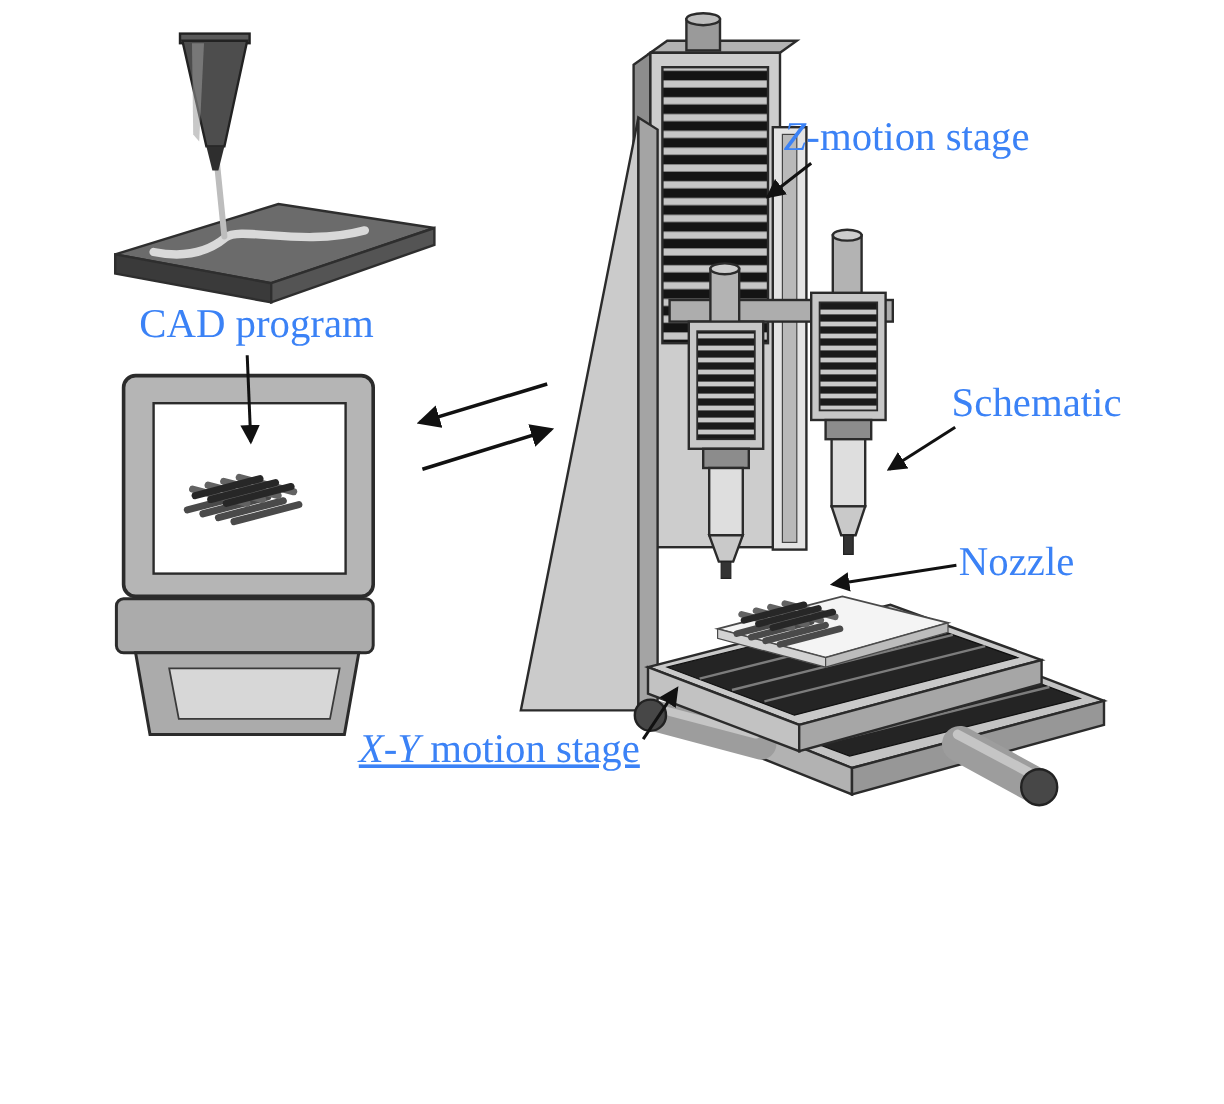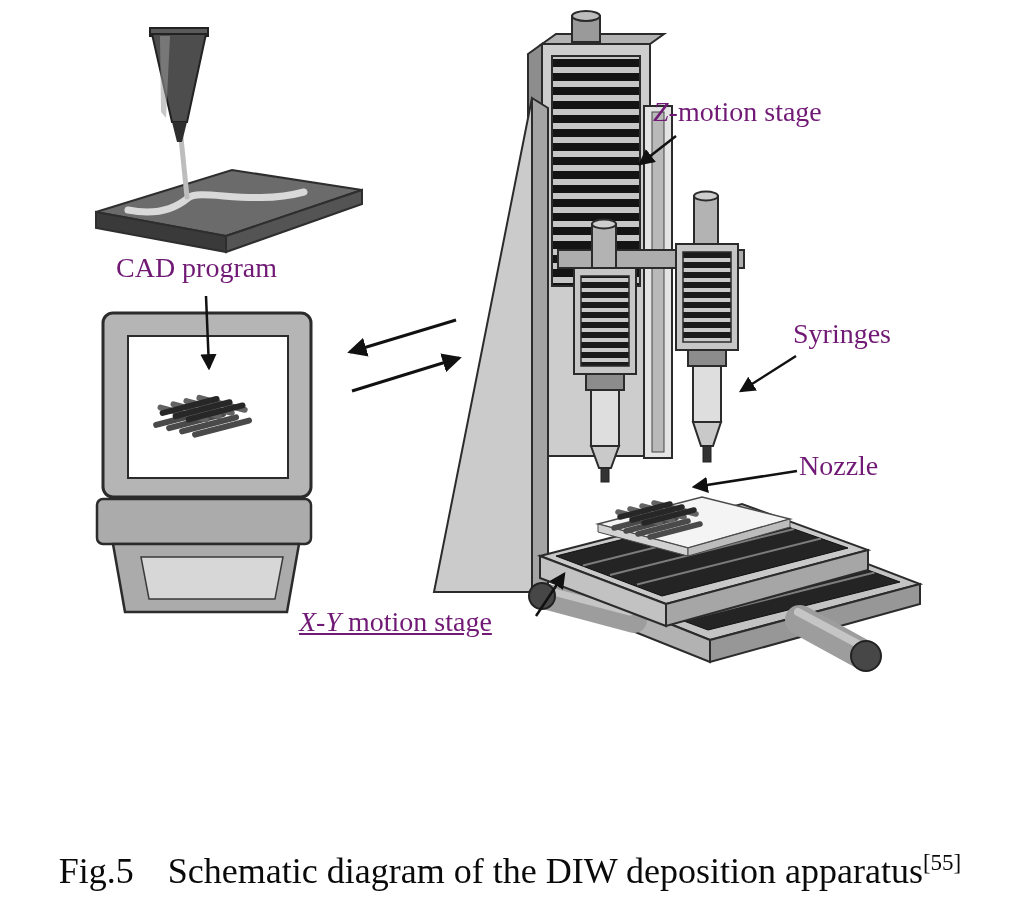--- a/index.html
+++ b/index.html
@@ -1,21 +1,21 @@
 <!DOCTYPE html>
 <html><head>
 <meta charset="utf-8">
 <style>
   html,body{margin:0;padding:0;background:#ffffff;}
   .page{
     position:relative;width:1020px;height:920px;background:#ffffff;overflow:hidden;
     font-family:"Liberation Serif","DejaVu Serif",serif;color:#000;
   }
   .art{position:absolute;left:0;top:0;}
-  .fig-label{position:absolute;font-size:28px;white-space:nowrap;color:#701a75;}
+  .fig-label{position:absolute;font-size:34px;white-space:nowrap;color:#3b82f6;}
   .fig-label .em{font-style:italic;}
   .caption{position:absolute;left:0;width:100%;text-align:center;color:#0a0a0a;}
   .caption-zh{top:785px;font-size:36px;letter-spacing:2px;}
   .caption-en{top:850px;font-size:36px;}
   .figno{margin-right:34px;}
   .ref{font-size:23px;position:relative;top:-13px;}
 </style>
 </head>
 <body>
 
@@ -183,29 +183,26 @@
 
   <div class="fig-label" style="left:116px;top:252px;">
     <span>CAD program</span>
   </div>
 
   <div class="fig-label" style="left:653px;top:96px;">
     <span class="em">Z</span><span>-motion stage</span>
   </div>
 
   <div class="fig-label" style="left:793px;top:318px;">
-    <span>Syringes</span>
+    <span>Schematic</span>
   </div>
 
   <div class="fig-label" style="left:799px;top:450px;">
     <span>Nozzle</span>
   </div>
 
   <div class="fig-label" style="left:299px;top:606px;text-decoration:underline;">
     <span class="em">X-Y</span><span> motion stage</span>
   </div>
 
 
-  <div class="caption caption-en">
-    <span class="figno">Fig.5</span><span>Schematic diagram of the DIW deposition apparatus</span><span class="ref">[55]</span>
-  </div>
 
 </div>
 
 </body></html>

